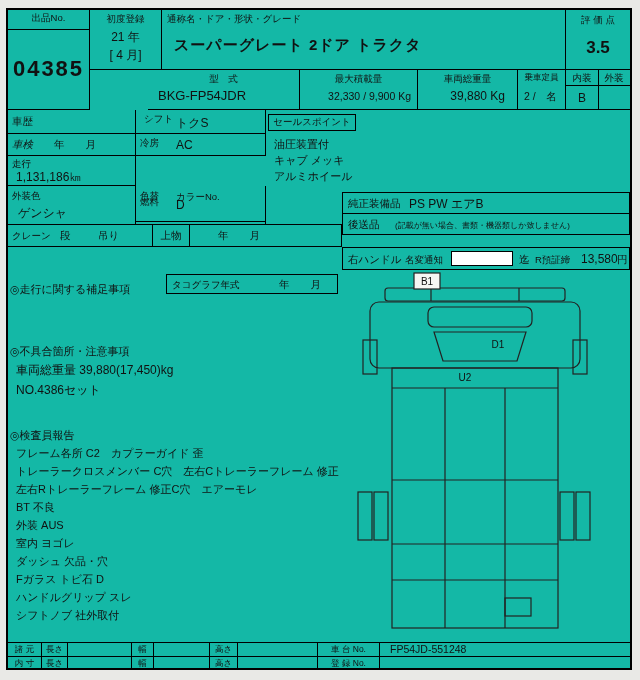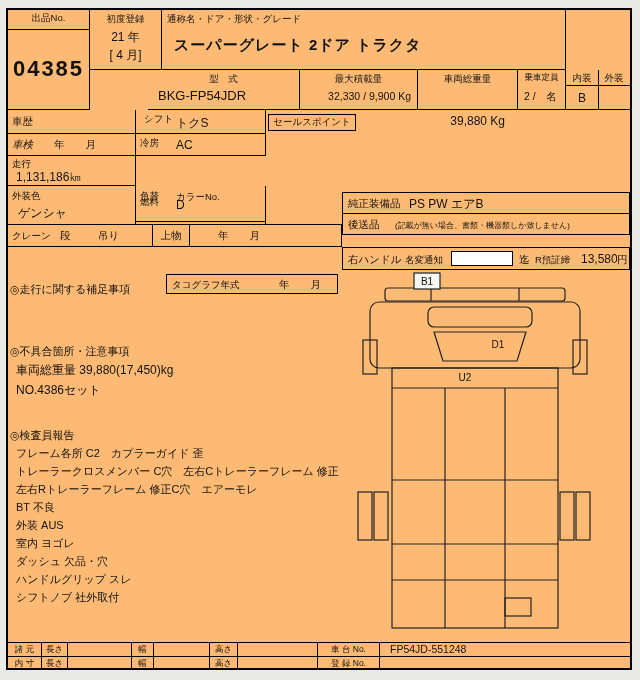--- a/index.html
+++ b/index.html
@@ -6,21 +6,21 @@
   body{
     width:640px;height:680px;
     background:#e9e9e6;
     font-family:"Liberation Sans","DejaVu Sans",sans-serif;
     color:#111;
     position:relative;
     -webkit-font-smoothing:none;
   }
   .sheet{
     position:absolute;left:6px;top:8px;width:626px;height:662px;
-    border:2px solid #000;background:#fdba74;box-sizing:border-box;
+    border:2px solid #000;background:#14b8a6;box-sizing:border-box;
   }
   .c{position:absolute;box-sizing:border-box;}
   .br{border-right:1px solid #000;}
   .bb{border-bottom:1px solid #000;}
   .bt{border-top:1px solid #000;}
   .bl{border-left:1px solid #000;}
   .box{border:1px solid #000;}
   .ctr{display:flex;align-items:center;justify-content:center;}
   .lbl{font-size:9.5px;}
   .sm{font-size:10.5px;}
@@ -52,35 +52,39 @@
     <div class="c hdr" style="left:0;top:1px;width:71px;">初度登録</div>
     <div class="c ctr val" style="left:0;top:18px;width:71px;height:18px;">21 年</div>
     <div class="c ctr val" style="left:0;top:36px;width:71px;height:18px;">[ 4 月]</div>
   </div>
 
   <div class="c br bb" style="left:154px;top:0;width:404px;height:60px;">
     <div class="c lbl" style="left:5px;top:3px;">通称名・ドア・形状・グレード</div>
     <div class="c bigname nowrap" style="left:12px;top:26px;">スーパーグレート 2ドア トラクタ</div>
   </div>
 
+  <div class="c bb" style="left:558px;top:0;width:64px;height:60px;">
+    <div class="c hdr" style="left:0;top:2px;width:64px;">評 価 点</div>
+    <div class="c ctr score" style="left:0;top:20px;width:64px;height:36px;">3.5</div>
+  </div>
 
 
   <div class="c br bb" style="left:140px;top:60px;width:152px;height:40px;">
     <div class="c hdr" style="left:0;top:1px;width:151px;">型　式</div>
     <div class="c nowrap" style="left:10px;top:18px;font-size:13px;">BKG-FP54JDR</div>
   </div>
 
   <div class="c br bb" style="left:292px;top:60px;width:118px;height:40px;">
     <div class="c hdr" style="left:0;top:1px;width:117px;">最大積載量</div>
     <div class="c sm nowrap" style="right:6px;top:20px;text-align:right;">32,330 / 9,900 Kg</div>
   </div>
 
   <div class="c br bb" style="left:410px;top:60px;width:100px;height:40px;">
     <div class="c hdr" style="left:0;top:1px;width:99px;">車両総重量</div>
-    <div class="c val nowrap" style="right:12px;top:19px;text-align:right;margin-top:25px;">39,880 Kg</div>
+    <div class="c val nowrap" style="right:12px;top:19px;text-align:right;">39,880 Kg</div>
   </div>
 
   <div class="c br bb" style="left:510px;top:60px;width:48px;height:40px;">
     <div class="c" style="left:0;top:2px;width:47px;font-size:8.5px;text-align:center;">乗車定員</div>
     <div class="c sm nowrap" style="left:6px;top:20px;text-align:center;">2 /　名</div>
   </div>
 
   <div class="c bb" style="left:558px;top:60px;width:64px;height:40px;">
     <div class="c bb" style="left:0;top:0;width:64px;height:16px;">
       <span class="c lbl" style="left:0;width:32px;text-align:center;top:2px;">内装</span>
@@ -130,20 +134,25 @@
     <span class="c sm" style="left:52px;top:4px;">段</span>
     <span class="c sm" style="left:90px;top:4px;">吊り</span>
     <div class="c bl br ctr sm" style="left:144px;top:0;width:38px;height:22px;">
       <span>上物</span>
     </div>
     <span class="c sm" style="left:210px;top:4px;">年　　月</span>
   </div>
 
   <div class="c box ctr" style="left:260px;top:104px;width:88px;height:17px;font-size:9.5px;">
     <span>セールスポイント</span>
+  </div>
+  <div class="c" style="left:266px;top:126px;width:110px;">
+    <div class="salesline">油圧装置付</div>
+    <div class="salesline">キャブ メッキ</div>
+    <div class="salesline">アルミホイール</div>
   </div>
 
   <div class="c box" style="left:334px;top:182px;width:288px;height:22px;">
     <span class="c sm" style="left:5px;top:4px;text-align:center;">純正装備品</span>
     <span class="c val nowrap" style="left:66px;top:3px;">PS PW エアB</span>
   </div>
 
   <div class="c box" style="left:334px;top:203px;width:288px;height:22px;">
     <span class="c sm" style="left:5px;top:4px;">後送品</span>
     <span class="c nowrap" style="left:52px;top:6px;font-size:8px;">(記載が無い場合、書類・機器類しか致しません)</span>
@@ -174,20 +183,21 @@
 
   <div class="c nowrap" style="left:2px;top:418px;font-size:11px;">◎検査員報告</div>
   <div class="c" style="left:8px;top:434px;width:328px;">
     <div class="insline">フレーム各所 C2　カプラーガイド 歪</div>
     <div class="insline">トレーラークロスメンバー C穴　左右Cトレーラーフレーム 修正</div>
     <div class="insline">左右Rトレーラーフレーム 修正C穴　エアーモレ</div>
     <div class="insline">BT 不良</div>
     <div class="insline">外装 AUS</div>
     <div class="insline">室内 ヨゴレ</div>
     <div class="insline">ダッシュ 欠品・穴</div>
+    <div class="insline">Fガラス トビ石 D</div>
     <div class="insline">ハンドルグリップ スレ</div>
     <div class="insline">シフトノブ 社外取付</div>
   </div>
 
   <svg class="c" style="left:338px;top:258px;" width="284" height="374" viewBox="0 0 284 374">
     <g fill="none" stroke="#222" stroke-width="1.2">
       <rect x="39" y="20" width="180" height="13" rx="3"></rect>
       <line x1="85" y1="20" x2="85" y2="33"></line>
       <line x1="173" y1="20" x2="173" y2="33"></line>
       <rect x="24" y="34" width="210" height="66" rx="9"></rect>

